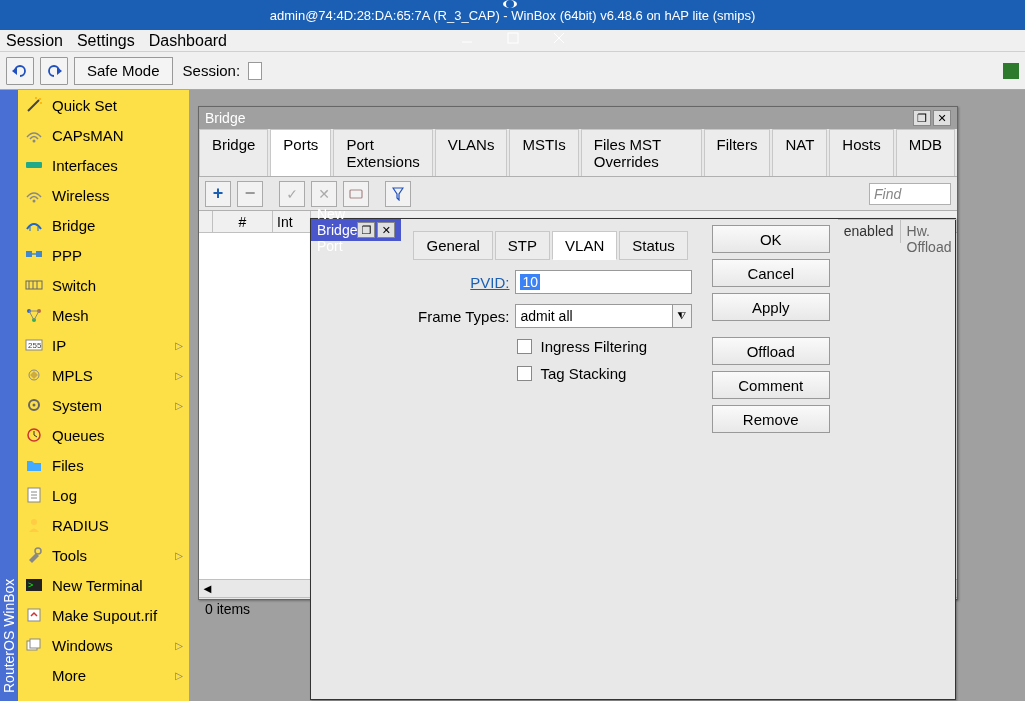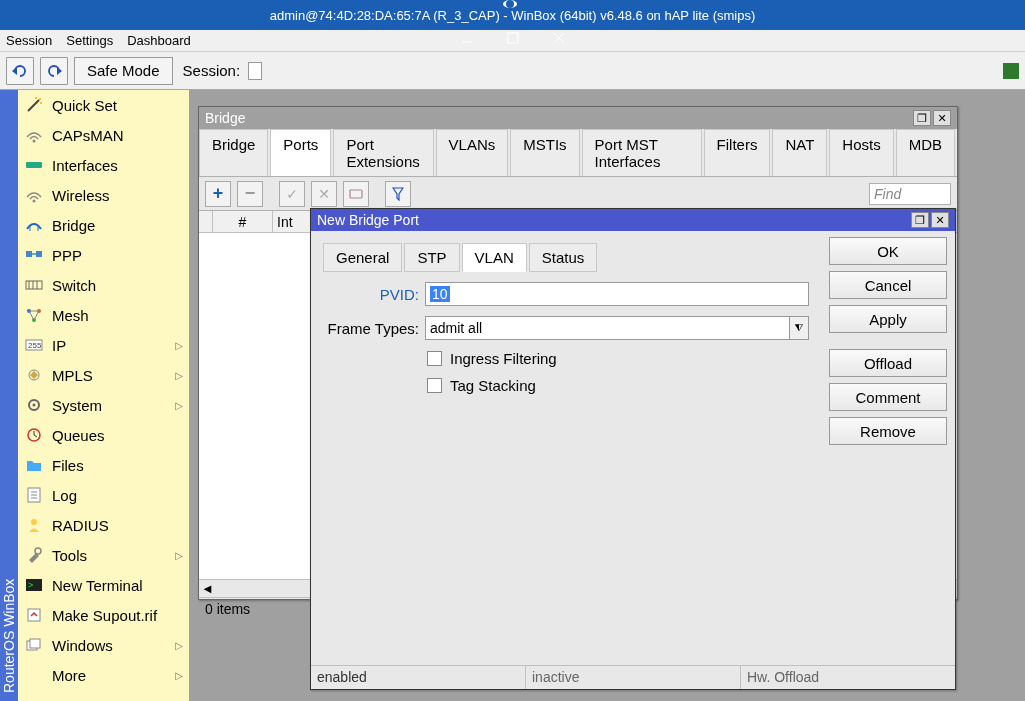--- a/index.html
+++ b/index.html
@@ -6,33 +6,33 @@
 body { width: 1025px; height: 701px; overflow: hidden; background: #fff; font-size: 14px; }
 
 .titlebar { height: 30px; background: #1a5fb4; color: #fff; display: flex; align-items: center; padding: 0 8px; flex-direction: column; }
 .titlebar .logo { width: 14px; height: 14px; border-radius: 50%; background: #fff; margin-right: 6px; display: flex; align-items: center; justify-content: center; }
 .titlebar .logo::after { content: ""; width: 8px; height: 8px; border-radius: 50%; background: #1a5fb4; }
 .titlebar .title-text { font-size: 13px; flex: 1; }
 .titlebar .winbtns { display: flex; gap: 0; }
 .titlebar .winbtn { width: 46px; height: 30px; display: flex; align-items: center; justify-content: center; color: #fff; }
 .titlebar .winbtn svg { width: 12px; height: 12px; }
 
-.menubar { height: 22px; background: #f0f0f0; display: flex; align-items: center; padding: 0 6px; gap: 14px; border-bottom: 1px solid #d0d0d0; font-size: 13px; }
+.menubar { height: 22px; background: #f0f0f0; display: flex; align-items: center; padding: 0 6px; gap: 14px; border-bottom: 1px solid #d0d0d0; font-size: 16px; }
 .menubar .menu-item { cursor: default; }
 
 .toolbar { height: 38px; background: #f0f0f0; display: flex; align-items: center; padding: 4px 6px; gap: 6px; border-bottom: 1px solid #a8a8a8; }
 .tbtn { width: 28px; height: 28px; border: 1px solid #999; background: #f4f4f4; display: flex; align-items: center; justify-content: center; border-radius: 1px; }
 .safe-mode-btn { height: 28px; padding: 0 12px; border: 1px solid #999; background: #f4f4f4; display: flex; align-items: center; font-size: 15px; }
 .session-lbl { font-size: 15px; margin-left: 4px; }
 .session-box { width: 14px; height: 18px; border: 1px solid #999; background: #fff; margin-left: 2px; }
 .status-box { width: 16px; height: 16px; background: #2d7a2d; margin-left: auto; }
 
 .main { display: flex; height: calc(701px - 30px - 22px - 38px); }
 .vbar { width: 18px; background: #4a6fd4; color: #fff; writing-mode: vertical-rl; transform: rotate(180deg); display: flex; align-items: center; justify-content: flex-start; padding: 8px 0; font-size: 14px; }
-.sidebar { width: 172px; background: #fef9c3; border-right: 1px solid #a0a0a0; overflow: hidden; }
+.sidebar { width: 172px; background: #fde047; border-right: 1px solid #a0a0a0; overflow: hidden; }
 .nav-item { height: 30px; display: flex; align-items: center; padding: 0 6px; gap: 8px; font-size: 15px; cursor: default; }
 .nav-item .arrow { margin-left: auto; font-size: 10px; color: #777; }
 .nav-icon { width: 20px; height: 18px; display: flex; align-items: center; justify-content: center; }
 
 .workarea { flex: 1; background: #a0a0a0; position: relative; }
 
 .mdi-window { position: absolute; background: #e8e8e8; border: 1px solid #666; box-shadow: 1px 1px 2px rgba(0,0,0,0.3); }
 .mdi-titlebar { height: 22px; background: #a0a0a0; color: #fff; display: flex; align-items: center; padding: 0 6px; font-size: 14px; }
 .mdi-titlebar.active { background: #4a56cc; }
 .mdi-titlebar .mdi-btns { margin-left: auto; display: flex; gap: 2px; }
@@ -44,31 +44,31 @@
 .bridge-tab.active { background: #fff; }
 .bridge-toolbar { height: 34px; display: flex; align-items: center; padding: 4px 6px; gap: 6px; border-bottom: 1px solid #b0b0b0; }
 .icon-btn { width: 26px; height: 26px; border: 1px solid #aaa; background: #f2f2f2; display: flex; align-items: center; justify-content: center; }
 .find-box { margin-left: auto; width: 82px; height: 22px; border: 1px solid #b0b0b0; background: #fff; color: #888; font-style: italic; font-size: 14px; padding: 0 4px; display: flex; align-items: center; }
 .grid-header { display: flex; height: 22px; background: #f0f0f0; border-bottom: 1px solid #c0c0c0; }
 .grid-col { border-right: 1px solid #c0c0c0; display: flex; align-items: center; justify-content: center; font-size: 14px; }
 .grid-body { flex: 1; background: #fff; }
 .scrollbar-h { height: 18px; background: #e8e8e8; border-top: 1px solid #c0c0c0; display: flex; align-items: center; justify-content: space-between; padding: 0 2px; font-size: 13px; }
 .statusbar { height: 22px; border-top: 1px solid #c0c0c0; display: flex; align-items: center; padding: 0 6px; font-size: 14px; }
 
-.modal-win { left: 120px; top: 118px; width: 646px; height: 482px; border: 1px solid #333; z-index: 10; display: flex; flex-direction: column; }
+.modal-win { left: 120px; top: 128px; width: 646px; height: 482px; border: 1px solid #333; z-index: 10; display: flex; flex-direction: row; }
 .modal-tabs-row { display: flex; padding: 4px 4px 0 4px; gap: 2px; }
 .modal-tab { padding: 5px 12px; font-size: 15px; border: 1px solid #c8c8c8; background: #ececec; }
 .modal-tab.active { background: #fff; border-bottom-color: #fff; }
 .modal-body { display: flex; flex: 1; padding: 6px 8px 2px 8px; gap: 20px; }
 .form-col { flex: 1; display: flex; flex-direction: column; gap: 10px; padding-top: 2px; }
 .btn-col { width: 118px; display: flex; flex-direction: column; gap: 6px; }
 .action-btn { height: 28px; border: 1px solid #999; background: linear-gradient(#fafafa,#e8e8e8); font-size: 15px; }
 .form-row { display: flex; align-items: center; gap: 6px; }
 .form-label { width: 100px; text-align: right; font-size: 15px; }
-.form-label.acc { color: #1a5fb4; }
+.form-label.acc { color: #1a5fb4; text-decoration: underline; }
 .text-input { flex: 1; height: 24px; border: 1px solid #999; background: #fff; padding: 0 4px; font-size: 14px; display: flex; align-items: center; }
 .text-input .sel { background: #3b82f6; color: #fff; padding: 0 2px; }
 .combo { display: flex; }
 .combo .text-input { border-right: none; }
 .combo-btn { width: 20px; height: 24px; border: 1px solid #999; background: #f0f0f0; display: flex; align-items: center; justify-content: center; font-size: 10px; }
 .checkbox-row { display: flex; align-items: center; gap: 8px; padding-left: 108px; }
 .chk { width: 15px; height: 15px; border: 1px solid #888; background: #fff; }
 .modal-status { display: flex; border-top: 1px solid #c0c0c0; height: 24px; font-size: 14px; }
 .modal-status > div { flex: 1; border-right: 1px solid #c0c0c0; padding: 3px 6px; color: #666; }
 .modal-status > div:last-child { border-right: none; }
@@ -331,21 +331,21 @@
           <div class="mdi-btn">❐</div>
           <div class="mdi-btn">✕</div>
         </div>
       </div>
       <div class="bridge-tabs" id="bridge-tabs">
           <div class="bridge-tab">Bridge</div>
           <div class="bridge-tab active">Ports</div>
           <div class="bridge-tab">Port Extensions</div>
           <div class="bridge-tab">VLANs</div>
           <div class="bridge-tab">MSTIs</div>
-          <div class="bridge-tab">Port MST Interfaces</div>
+          <div class="bridge-tab">Files MST Overrides</div>
           <div class="bridge-tab">Filters</div>
           <div class="bridge-tab">NAT</div>
           <div class="bridge-tab">Hosts</div>
           <div class="bridge-tab">MDB</div>
         </div>
       <div class="bridge-toolbar">
         <div class="icon-btn">
             <span style="color:#1a5fb4;font-weight:bold;font-size:18px;">+</span>
           </div>
         <div class="icon-btn">
@@ -427,19 +427,18 @@
             <button class="action-btn">Cancel</button>
             <button class="action-btn">Apply</button>
             <div style="height: 4px;"></div>
             <button class="action-btn">Offload</button>
             <button class="action-btn">Comment</button>
             <button class="action-btn">Remove</button>
           </div>
       </div>
       <div class="modal-status">
         <div style="color:#333">enabled</div>
-        <div>inactive</div>
         <div>Hw. Offload</div>
       </div>
     </div>
 
   </div>
 </div>
 
 </body></html>

